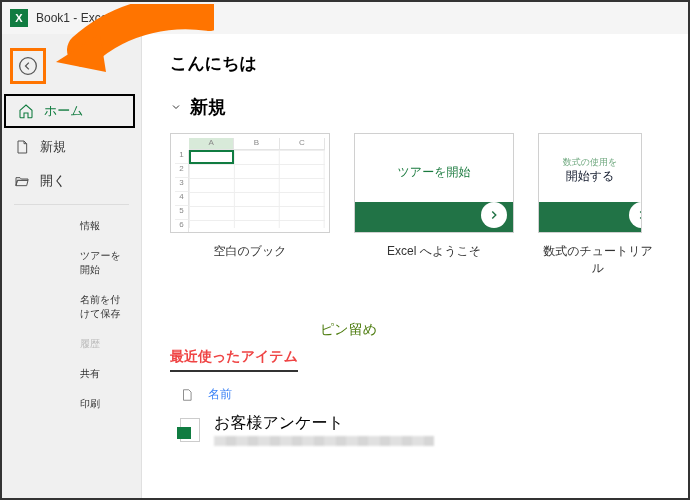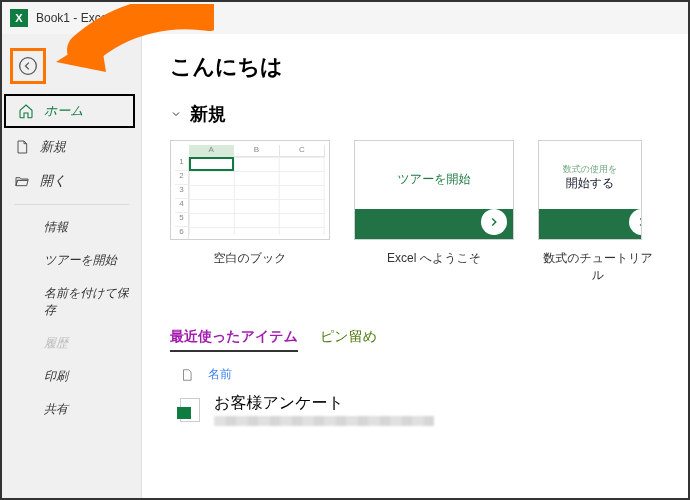--- a/index.html
+++ b/index.html
@@ -4,33 +4,33 @@
 <style>
 * { margin: 0; padding: 0; box-sizing: border-box; font-family: "Yu Gothic UI", "Meiryo", sans-serif; }
 body { width: 690px; height: 500px; background: #fff; overflow: hidden; border: 2px solid #333; position: relative; }
 
 .titlebar { height: 32px; background: #f5f5f5; display: flex; align-items: center; padding: 0 8px; gap: 8px; }
 .app-badge { width: 18px; height: 18px; background: #107c41; position: relative; display: flex; align-items: center; justify-content: center; }
 .app-badge::before { content: "X"; color: #fff; font-size: 11px; font-weight: bold; }
 .title-text { font-size: 12px; color: #333; }
 
 .frame { display: flex; height: calc(100% - 32px); }
-.sidebar { width: 140px; background: #f0f0f0; border-right: 1px solid #e0e0e0; padding-top: 8px; position: relative; font-style: italic; }
+.sidebar { width: 140px; background: #f0f0f0; border-right: 1px solid #e0e0e0; padding-top: 8px; position: relative; }
 .back-btn { width: 36px; height: 36px; margin: 6px 0 10px 8px; display: flex; align-items: center; justify-content: center; border: 3px solid #ff7400; background: #f0f0f0; }
 .back-btn svg { width: 20px; height: 20px; }
 
 .nav-item { display: flex; align-items: center; height: 34px; padding: 0 12px; gap: 10px; font-size: 13px; color: #333; cursor: pointer; }
 .nav-item.active { color: #0f7b3e; border: 2px solid #000; margin: 2px 6px 2px 2px; }
 .nav-item svg { width: 16px; height: 16px; flex-shrink: 0; }
 .nav-divider { height: 1px; background: #dcdcdc; margin: 6px 12px; }
-.nav-sub { padding: 8px 12px 8px 42px; font-size: 12px; color: #333; cursor: pointer; }
+.nav-sub { padding: 8px 12px 8px 42px; font-size: 10px; color: #333; cursor: pointer; margin-left: 36px; }
 .nav-sub.disabled { color: #bbb; }
 
 .main { flex: 1; padding: 18px 0 0 28px; overflow: hidden; }
-.greeting { font-size: 22px; font-weight: bold; margin-bottom: 20px; }
+.greeting { font-size: 17px; font-weight: bold; margin-bottom: 20px; }
 .section-head { display: flex; align-items: center; gap: 8px; font-size: 18px; font-weight: bold; margin-bottom: 14px; }
 .chev { width: 12px; height: 12px; }
 
 .templates { display: flex; gap: 24px; }
 .tpl { width: 160px; }
 .tpl-thumb { width: 160px; height: 100px; border: 1px solid #d0d0d0; background: #fff; position: relative; overflow: hidden; }
 .tpl-label { text-align: center; font-size: 12px; margin-top: 10px; color: #333; }
 
 
 .grid { position: absolute; inset: 4px; }
@@ -51,21 +51,21 @@
 .tpl-sub { position: absolute; top: 22px; left: 0; right: 0; text-align: center; font-size: 9px; color: #6fa87f; }
 .tpl-sub2 { top: 34px; font-size: 12px; color: #0f172a; }
 
 .tpl.cut { width: 120px; }
 .tpl.cut .tpl-thumb { width: 104px; }
 .tpl.cut .tpl-circ { right: -14px; }
 
 
 .tabs { display: flex; gap: 22px; margin-top: 44px; font-size: 14px; }
 .tab { padding-bottom: 4px; cursor: pointer; color: #4d7c0f; }
-.tab.active { font-weight: bold; border-bottom: 2px solid #333; color: #a21caf; }
+.tab.active { font-weight: bold; border-bottom: 2px solid #333; color: #ef4444; margin-top: 27px; }
 .list-head { display: flex; align-items: center; gap: 14px; margin-top: 14px; padding-left: 10px; font-size: 12px; color: #3b82f6; }
 .list-head svg { width: 14px; height: 14px; }
 .list-row { display: flex; align-items: center; gap: 14px; margin-top: 10px; padding-left: 10px; }
 .doc-icon { width: 20px; height: 24px; background: #fff; border: 1px solid #ccc; position: relative; }
 .doc-icon::after { content: ""; position: absolute; left: -4px; bottom: 2px; width: 14px; height: 12px; background: #107c41; }
 .doc-name { font-size: 16px; }
 .smudge { width: 220px; height: 10px; margin-top: 2px; background: repeating-linear-gradient(90deg,#ccc,#ccc 12px,#bbb 12px,#bbb 22px); filter: blur(1px); opacity: .6; }
 
 
 .arrow { position: absolute; top: 2px; left: 52px; width: 160px; height: 70px; pointer-events: none; }
@@ -106,22 +106,22 @@
           <path d="M3 7h6l2 2h10v2H5l-2 8V7z" fill="none" stroke="#555" stroke-width="1.5"></path>
           <path d="M5 11h16l-2 8H3z" fill="none" stroke="#555" stroke-width="1.5"></path>
         </svg>
       <span>開く</span>
     </div>
     <div class="nav-divider"></div>
     <div class="nav-sub">情報</div>
     <div class="nav-sub">ツアーを開始</div>
     <div class="nav-sub">名前を付けて保存</div>
     <div class="nav-sub disabled">履歴</div>
+    <div class="nav-sub">共有</div>
     <div class="nav-sub">印刷</div>
-    <div class="nav-sub">共有</div>
   </div>
 
   <div class="main">
     <div class="greeting">こんにちは</div>
 
     <div class="section-head">
       <svg class="chev" viewBox="0 0 24 24">
           <path d="M6 9l6 6 6-6" fill="none" stroke="#333" stroke-width="2"></path>
         </svg>
       <span>新規</span>

